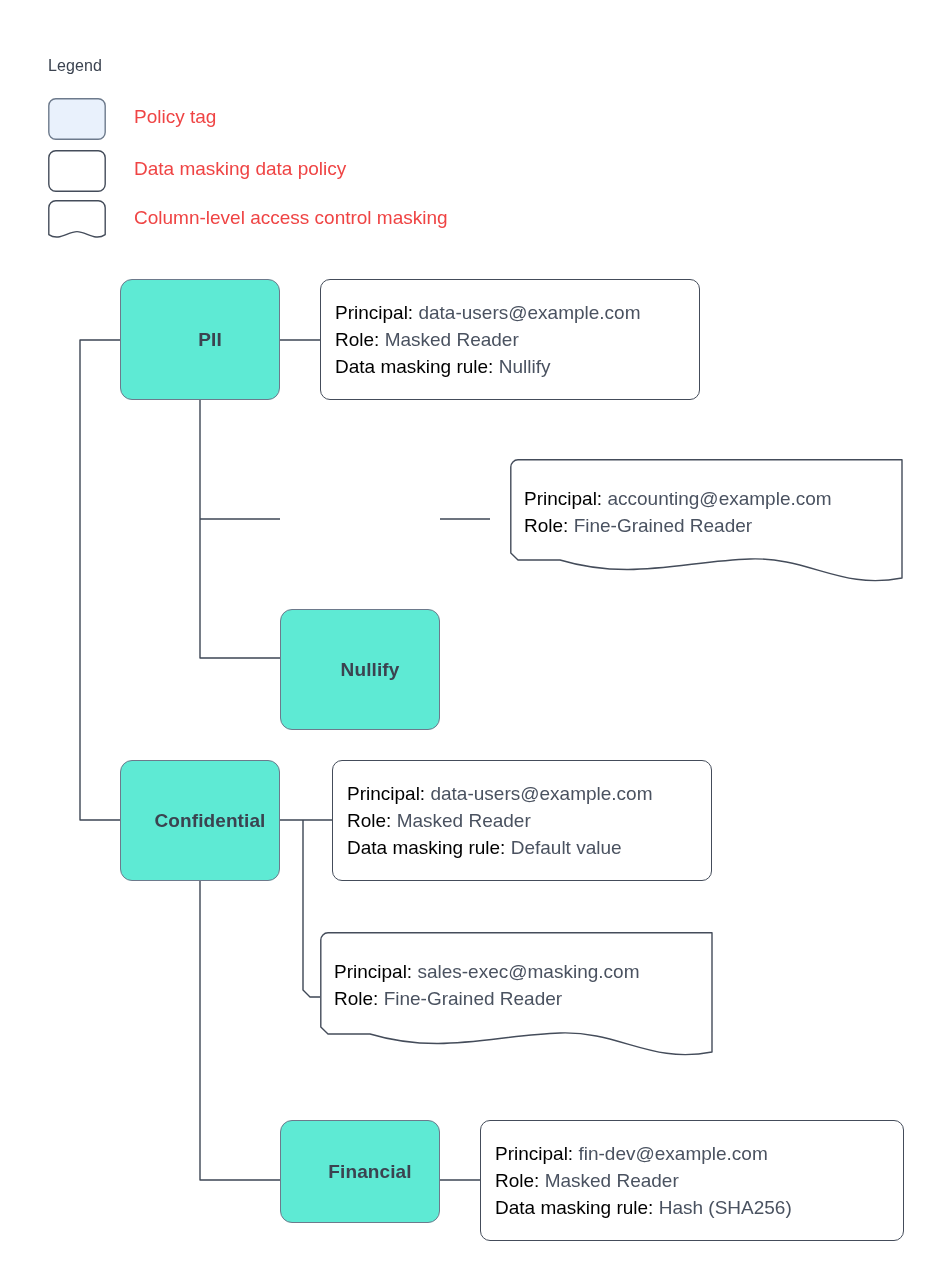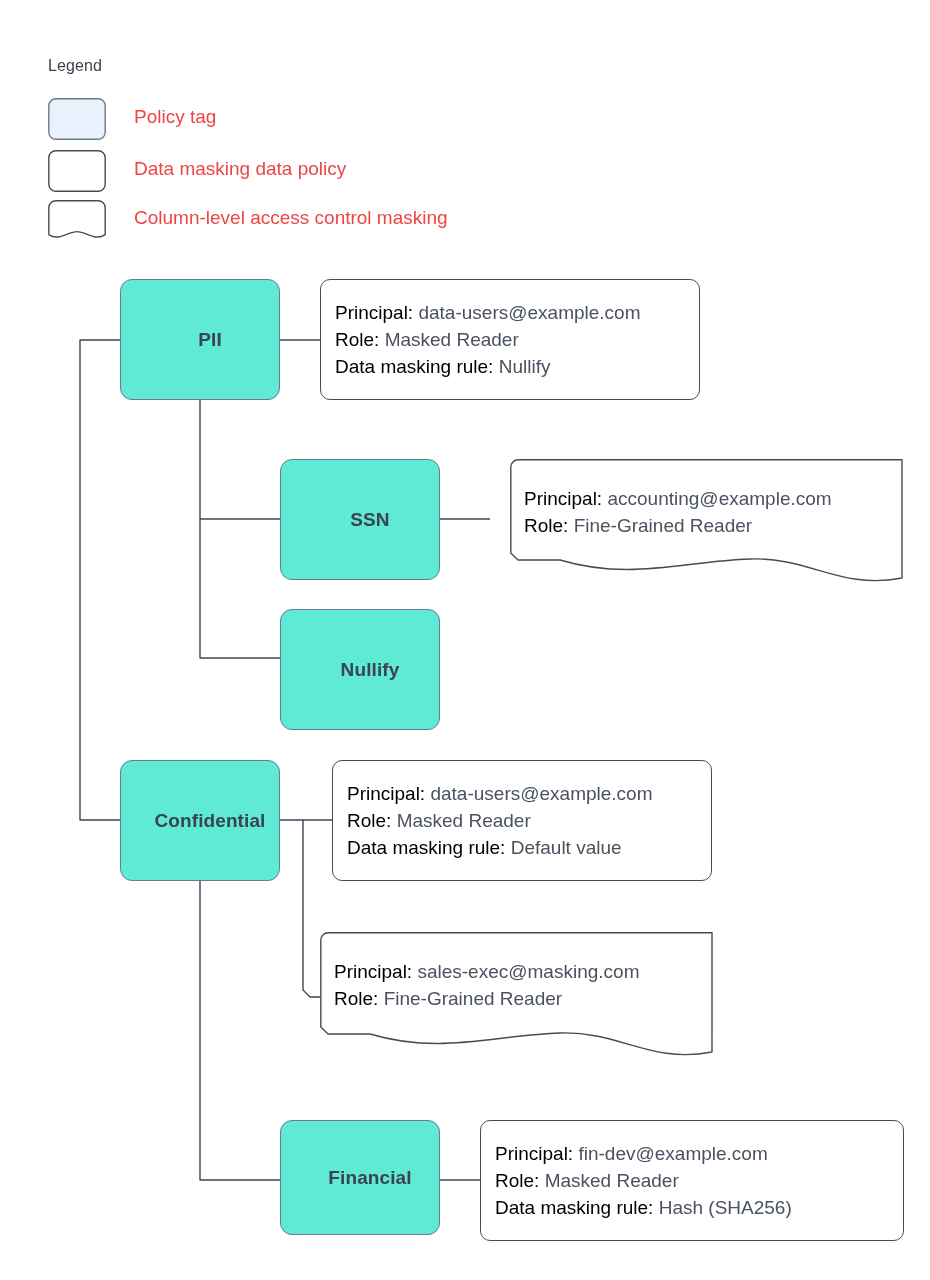--- a/index.html
+++ b/index.html
@@ -166,33 +166,30 @@
                C19.6,31.6 11,41.5 0.8,34.6
                L0.8,7.8 A7,7 0 0 1 7.8,0.8 Z" fill="#ffffff" stroke="#444c5a" stroke-width="1.4" stroke-linejoin="round"></path>
     </svg>
   </div>
   <div class="abs legend-row-label" style="left:134px; top:207px;">Column-level access control masking</div>
 
   <div class="tag-node" style="left:120px; top:279px; width:160px; height:121px;">
     <span class="tag-node-label">PII</span>
   </div>
 
-  <div class="tag-node" style="left:280px; top:459px; width:160px; height:121px;">
-    <span class="tag-node-label">SSN</span>
-  </div>
 
   <div class="tag-node" style="left:280px; top:609px; width:160px; height:121px;">
     <span class="tag-node-label">Nullify</span>
   </div>
 
   <div class="tag-node" style="left:120px; top:760px; width:160px; height:121px;text-align:center;">
     <span class="tag-node-label">Confidential</span>
   </div>
 
-  <div class="tag-node" style="left:280px; top:1120px; width:160px; height:115px;">
+  <div class="tag-node" style="left:280px; top:1120px; width:160px; height:103px;">
     <span class="tag-node-label">Financial</span>
   </div>
 
   <div class="callout" style="left:320px; top:279px; width:380px; height:121px;">
     <div class="callout-lines">
       <div class="line-row">
         <b>Principal:</b>
         <span>data-users@example.com</span>
       </div>
       <div class="line-row">

